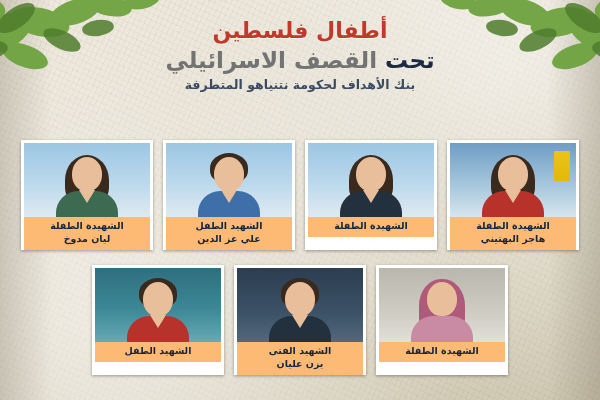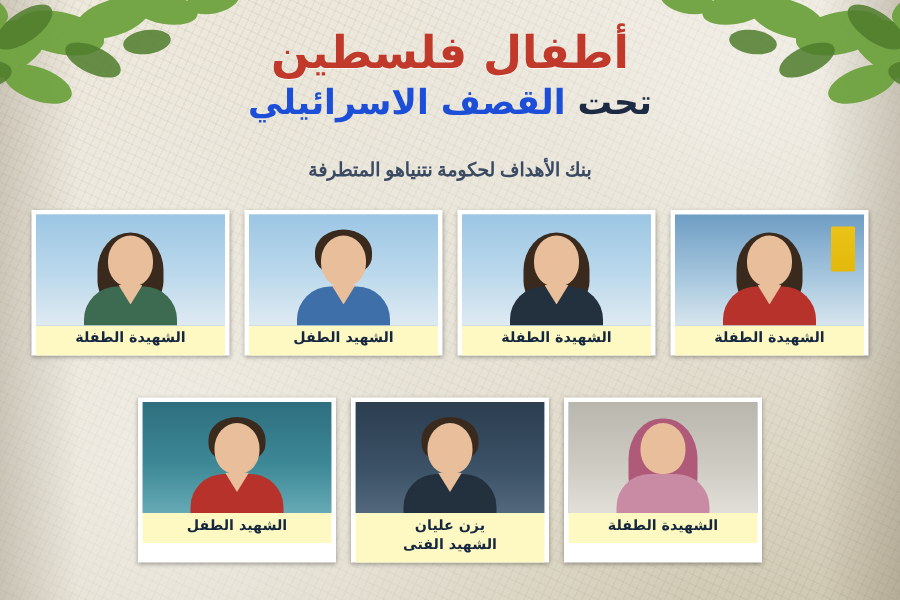--- a/index.html
+++ b/index.html
@@ -53,41 +53,40 @@
   
   .header {
     position: absolute;
     top: 18px;
     left: 0;
     right: 0;
     text-align: center;
     direction: rtl;
   }
   .title-main {
-    font-size: 30px;
+    font-size: 22px;
     font-weight: bold;
     color: #c0392b;
     letter-spacing: 0px;
     line-height: 1.18;
     text-shadow: 0 1px 0 rgba(255,255,255,0.6);
   }
   .title-sub {
     font-size: 23px;
     font-weight: bold;
     color: #1d2a44;
     line-height: 1.3;
     margin-top: 2px;
   }
-  .title-sub .accent { color: #1d4ed8; }
+  .title-sub .accent { color: #737373; }
   .title-note {
     font-size: 12.5px;
     font-weight: bold;
     color: #3b4a63;
-    margin-top: 20px;
-    font-family: Liberation Serif, serif;
+    margin-top: 1px;
   }
 
   
   .row {
     position: absolute;
     display: flex;
     justify-content: center;
     gap: 10px;
     direction: rtl;
   }
@@ -203,21 +202,21 @@
     width: 16px;
     height: 13px;
     background: #e8bf9a;
     clip-path: polygon(50% 100%, 0 0, 100% 0);
     z-index: 5;
   }
 
   .caption {
     direction: rtl;
     text-align: center;
-    background: #fef9c3;
+    background: #fdba74;
     padding: 3px 2px 4px 2px;
     font-size: 9.5px;
     font-weight: bold;
     color: #15263f;
     line-height: 1.35;
   }
   .caption .name { display: block; }
   .caption .name.red { color: #c0392b; }
 </style>
 </head>
@@ -281,20 +280,21 @@
         <div class="flag"></div>
         <div class="person">
           <div class="hair long"></div>
           <div class="head"></div>
           <div class="body red"></div>
           <div class="collar"></div>
         </div>
       </div>
       <div class="caption">
         <span class="name">الشهيدة الطفلة</span>
+        <span class="name">هاجر البهتيني</span>
       </div>
     </div>
 
     <div class="card">
       <div class="photo">
         <div class="sky"></div>
         <div class="person">
           <div class="hair long"></div>
           <div class="head"></div>
           <div class="body dark"></div>
@@ -311,35 +311,37 @@
         <div class="sky"></div>
         <div class="person">
           <div class="hair"></div>
           <div class="head"></div>
           <div class="body blue"></div>
           <div class="collar"></div>
         </div>
       </div>
       <div class="caption">
         <span class="name">الشهيد الطفل</span>
+        <span class="name">علي عز الدين</span>
       </div>
     </div>
 
     <div class="card">
       <div class="photo">
         <div class="sky"></div>
         <div class="person">
           <div class="hair long"></div>
           <div class="head"></div>
           <div class="body green"></div>
           <div class="collar"></div>
         </div>
       </div>
       <div class="caption">
         <span class="name">الشهيدة الطفلة</span>
+        <span class="name">ليان مدوخ</span>
       </div>
     </div>
   </div>
 
   <div class="row row2">
 
     <div class="card">
       <div class="photo">
         <div class="sky grey"></div>
         <div class="person">
@@ -357,22 +359,22 @@
       <div class="photo">
         <div class="sky dark"></div>
         <div class="person">
           <div class="hair"></div>
           <div class="head"></div>
           <div class="body dark"></div>
           <div class="collar"></div>
         </div>
       </div>
       <div class="caption">
+        <span class="name">الشهيد الفتى</span>
         <span class="name">يزن عليان</span>
-        <span class="name">الشهيد الفتى</span>
       </div>
     </div>
 
     <div class="card">
       <div class="photo">
         <div class="sky teal"></div>
         <div class="person">
           <div class="hair"></div>
           <div class="head"></div>
           <div class="body red"></div>

